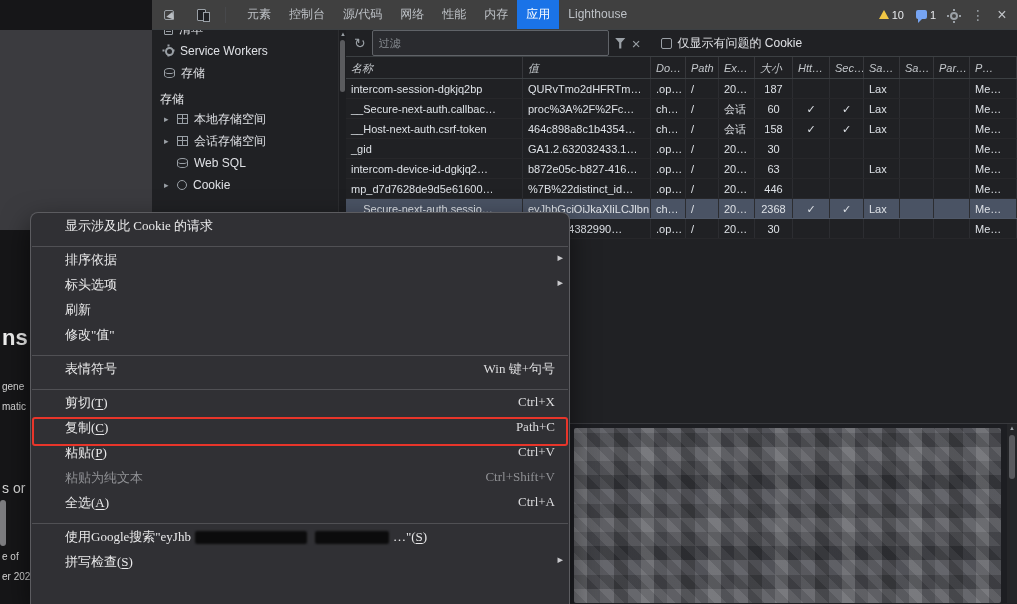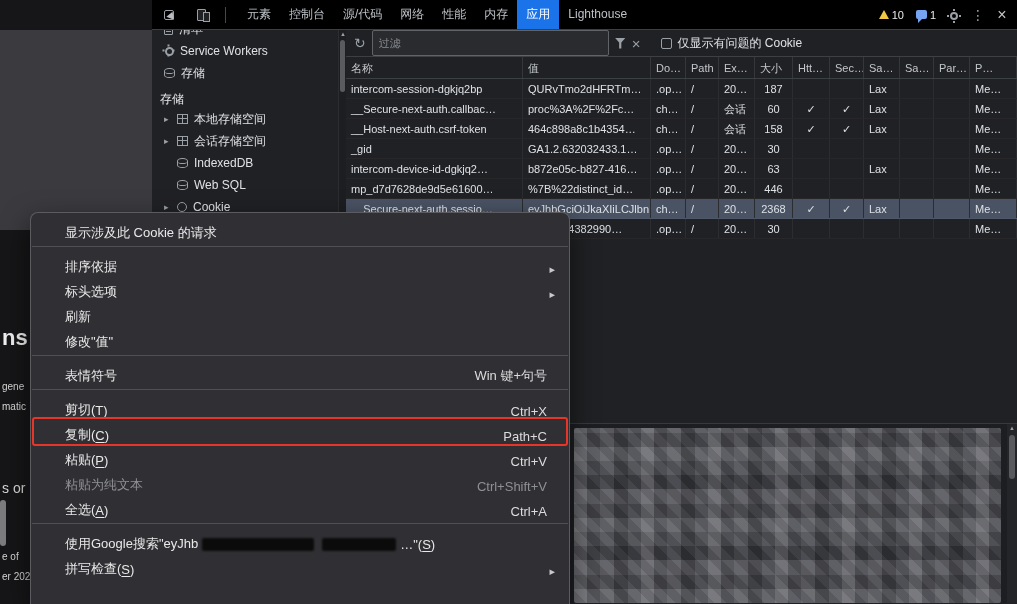--- a/index.html
+++ b/index.html
@@ -20,21 +20,21 @@
   #frag2 { top:401px; }
   #frag3 { top:459px; font-size:14px;padding-left:44px; }
   #frag4 { top:480px; font-size:14px; }
   #frag5 { top:551px; }
   #frag6 { top:571px; }
   .page-pill { position:absolute; left:0; top:500px; width:6px; height:46px; background:#7d7d80; border-radius:3px; }
 
   
   .devtools { position:absolute; left:152px; top:0; width:865px; height:604px; background:#202124; }
 
-  .dt-toolbar { height:30px; display:flex; align-items:center; padding-left:5px; border-bottom:1px solid #3c4043; background:#000000;gap:8px; }
+  .dt-toolbar { height:30px; display:flex; align-items:center; padding-left:5px; border-bottom:1px solid #3c4043; background:#404040;gap:8px; }
   .tb-ic { width:24px; height:28px; display:flex; align-items:center; justify-content:center; color:#9aa0a6; }
   .ic-inspect { width:10px; height:10px; border:1px solid #9aa0a6; border-radius:2px; position:relative; display:inline-block; }
   .ic-inspect::after { content:""; position:absolute; right:-4px; bottom:-5px; width:0; height:0;
     border:4px solid transparent; border-top:7px solid #b9bdc2; transform:rotate(-40deg); }
   .ic-device { width:9px; height:12px; border:1px solid #9aa0a6; border-radius:1px; position:relative; display:inline-block; background:#202124; }
   .ic-device::before { content:""; position:absolute; right:-5px; bottom:-2px; width:5px; height:8px; border:1px solid #9aa0a6; background:#202124; }
   .vsep { width:1px; height:16px; background:#47484b; margin:0 4px; }
 
   .tabs { display:flex; height:29px; overflow:hidden; }
   .tab { padding:0 9px; line-height:29px; font-size:12px; color:#bdc1c6; white-space:nowrap; }
@@ -80,21 +80,21 @@
   .main-toolbar { height:27px; display:flex; align-items:center; gap:6px; padding:0 8px; border-bottom:1px solid #3c4043; }
   .mt-ic { color:#9aa0a6; font-size:14px; display:flex; align-items:center; }
   .mt-ic.xclear { font-size:15px; }
   .filter { width:237px; height:22px; background:#2a2b2f; border:1px solid #606368; border-radius:2px; color:#e8eaed; font-size:11px; padding:12px 6px; outline:none; font-family:inherit; }
   .filter::placeholder { color:#8a8f94; }
   .ic-funnel { width:11px; height:11px; background:#9aa0a6; clip-path:polygon(0 0,100% 0,60% 45%,60% 100%,40% 100%,40% 45%); display:inline-block; }
   .cb { width:11px; height:11px; border:1px solid #9aa0a6; border-radius:2px; display:inline-block; margin-left:14px; flex:none; }
   .cb-label { font-size:12px; color:#dfe1e5; white-space:nowrap; }
 
   .thead, .tr { display:grid; grid-template-columns:177px 128px 35px 33px 36px 38px 37px 34px 36px 34px 36px minmax(0,1fr); }
-  .thead { height:22px; border-bottom:1px solid #3c4043; }
+  .thead { height:22px; border-bottom:1px solid #3c4043;font-style:italic; }
   .th { font-size:11px; color:#c3c7cb; line-height:22px; padding:0 5px; border-right:1px solid #36373b; overflow:hidden; white-space:nowrap; }
   .tr { height:20px; border-bottom:1px solid rgba(255,255,255,0.03); }
   .tr.sel { background:#4a5364; }
   .td { font-size:11px; color:#dde1e6; line-height:20px; padding:0 5px; border-right:1px solid #2c2d31; overflow:hidden; white-space:nowrap; }
   .td.num { text-align:center; }
   .td.ctr { text-align:center; }
 
   .preview { position:absolute; left:0; right:0; top:393px; bottom:0; background:#1d1e22; border-top:1px solid #38393d; }
   .mosaic { position:absolute; left:228px; top:4px; right:16px; bottom:0; border-radius:2px;
     background:
@@ -103,21 +103,21 @@
       repeating-linear-gradient(0deg, #5d5e63 0 14px, #44454a 14px 28px, #55565c 28px 43px, #393a3f 43px 57px, #4c4d52 57px 71px);
   }
   .pv-scroll { position:absolute; right:0; top:0; bottom:0; width:10px; background:#242528; }
   .pv-arrow { position:absolute; top:1px; left:0; width:10px; text-align:center; font-size:6px; color:#9aa0a6; }
   .pv-thumb { position:absolute; top:11px; left:2px; width:6px; height:44px; background:#595a5e; border-radius:3px; }
 
   
   .menu { position:absolute; left:30px; top:212px; width:540px; bottom:0; z-index:10;
     background:#303034; border:1px solid #5c5c60; border-bottom:none; border-radius:8px 8px 0 0;
     box-shadow:0 10px 28px rgba(0,0,0,.55); padding-top:4px; overflow:hidden; }
-  .mi { height:25px; display:flex; align-items:flex-end; padding:0 14px 0 34px; font-size:13px; color:#e9e9ea; position:relative; white-space:nowrap; }
+  .mi { height:25px; display:flex; align-items:flex-start; padding:0 6px 0 34px; font-size:13px; color:#e9e9ea; position:relative; white-space:nowrap;font-family:Liberation Serif, serif; }
   .mi-label { flex:1; display:flex; align-items:center; }
   .mi-right { margin-left:auto; color:#dcdcde; padding-right:8px; }
   .mi .arrow { margin-left:auto; font-size:11px; color:#c9c9cc; }
   .mi.dis, .mi.dis .mi-right { color:#8f9094; }
   .msep { height:9px; position:relative; }
   .msep::after { content:""; position:absolute; left:1px; right:1px; top:4px; border-top:1px solid #505054; }
   .redact { display:inline-block; height:13px; background:#0b0b0c; border-radius:2px; filter:blur(1.2px); margin:0 4px; }
   .redact.w1 { width:112px; }
   .redact.w2 { width:74px; }
   .mi.hl::after { content:""; position:absolute; left:1px; right:1px; top:-2px; bottom:-2px;
@@ -195,25 +195,20 @@
             <span>本地存储空间</span>
           </div>
           <div class="sb-item">
             <span class="tri">▸</span>
             <i class="ic table-grid-icon"></i>
             <span>会话存储空间</span>
           </div>
           <div class="sb-item">
             <span class="tri"></span>
             <i class="ic database-icon"></i>
-            <span>IndexedDB</span>
-          </div>
-          <div class="sb-item">
-            <span class="tri"></span>
-            <i class="ic database-icon"></i>
             <span>Web SQL</span>
           </div>
           <div class="sb-item">
             <span class="tri">▸</span>
             <i class="ic cookie-icon"></i>
             <span>Cookie</span>
           </div>
         </div>
     </div>
     <div class="sb-scroll">

